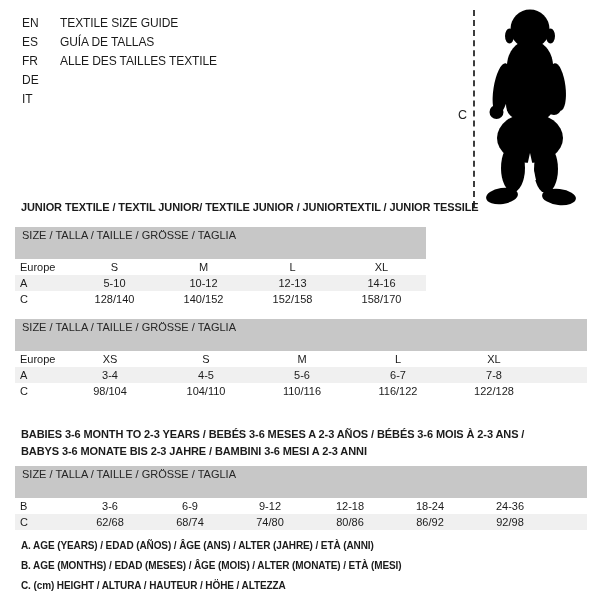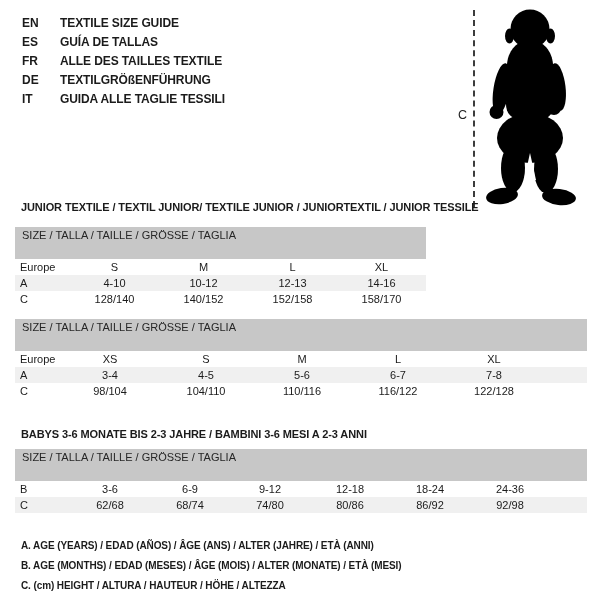--- a/index.html
+++ b/index.html
@@ -8,21 +8,21 @@
     --text:#1b1b1b;
   }
   html,body{margin:0;padding:0;background:#fff;}
   .page{
     position:relative;width:600px;height:600px;background:#fff;overflow:hidden;
     font-family:"Liberation Sans","DejaVu Sans",sans-serif;color:var(--text);
   }
 
   
   .lang-list{position:absolute;top:13px;left:22px;}
-  .lang-row{display:flex;height:19px;align-items:center;font-weight:bold;font-size:12px;}
+  .lang-row{display:flex;height:19px;align-items:center;font-weight:normal;font-size:12px;}
   .lang-code{width:38px;flex:0 0 38px;}
   .lang-text{white-space:nowrap;letter-spacing:-0.1px;}
 
   
   .figure{position:absolute;top:8px;left:459px;width:135px;height:204px;}
   .dash-line{position:absolute;left:14px;top:2px;height:197px;width:0;border-left:2px dashed #3c3c3c;}
   .c-label{position:absolute;left:-1px;top:100px;font-size:12.5px;color:#222;}
   .baby-svg{position:absolute;left:26px;top:0;}
 
   
@@ -63,25 +63,23 @@
     <div class="lang-row">
       <span class="lang-code">ES</span>
       <span class="lang-text">GUÍA DE TALLAS</span>
     </div>
     <div class="lang-row">
       <span class="lang-code">FR</span>
       <span class="lang-text">ALLE DES TAILLES TEXTILE</span>
     </div>
     <div class="lang-row">
       <span class="lang-code">DE</span>
-      <span class="lang-text">TEXTILGRÖßENFÜHRUNG</span>
     </div>
     <div class="lang-row">
       <span class="lang-code">IT</span>
-      <span class="lang-text">GUIDA ALLE TAGLIE TESSILI</span>
     </div>
   </div>
 
   <div class="figure">
     <div class="dash-line"></div>
     <span class="c-label">C</span>
     <svg class="baby-svg" width="93" height="200" viewBox="0 0 93 200" xmlns="http://www.w3.org/2000/svg">
       <g fill="#000">
         <circle cx="45" cy="21" r="19.5"></circle>
         <ellipse cx="24.5" cy="28" rx="4.5" ry="7.5"></ellipse>
@@ -107,21 +105,21 @@
       <div class="tbl-head">SIZE / TALLA / TAILLE / GRÖSSE / TAGLIA</div>
       <div class="tbl-row">
         <span class="lbl">Europe</span>
         <span class="val">S</span>
         <span class="val">M</span>
         <span class="val">L</span>
         <span class="val">XL</span>
       </div>
       <div class="tbl-row row-alt">
         <span class="lbl">A</span>
-        <span class="val">4-10</span>
+        <span class="val">5-10</span>
         <span class="val">10-12</span>
         <span class="val">12-13</span>
         <span class="val">14-16</span>
       </div>
       <div class="tbl-row">
         <span class="lbl">C</span>
         <span class="val">128/140</span>
         <span class="val">140/152</span>
         <span class="val">152/158</span>
         <span class="val">158/170</span>
@@ -154,20 +152,21 @@
         <span class="val">104/110</span>
         <span class="val">110/116</span>
         <span class="val">116/122</span>
         <span class="val">122/128</span>
       </div>
     </div>
   </div>
 
   <div class="sec sec-babies">
     <div class="tbl-title">
+      <div>BABIES 3-6 MONTH TO 2-3 YEARS / BEBÉS 3-6 MESES A 2-3 AÑOS / BÉBÉS 3-6 MOIS À 2-3 ANS /</div>
       <div>BABYS 3-6 MONATE BIS 2-3 JAHRE / BAMBINI 3-6 MESI A 2-3 ANNI</div>
     </div>
     <div class="tbl">
       <div class="tbl-head">SIZE / TALLA / TAILLE / GRÖSSE / TAGLIA</div>
       <div class="tbl-row">
         <span class="lbl">B</span>
         <span class="val">3-6</span>
         <span class="val">6-9</span>
         <span class="val">9-12</span>
         <span class="val">12-18</span>

